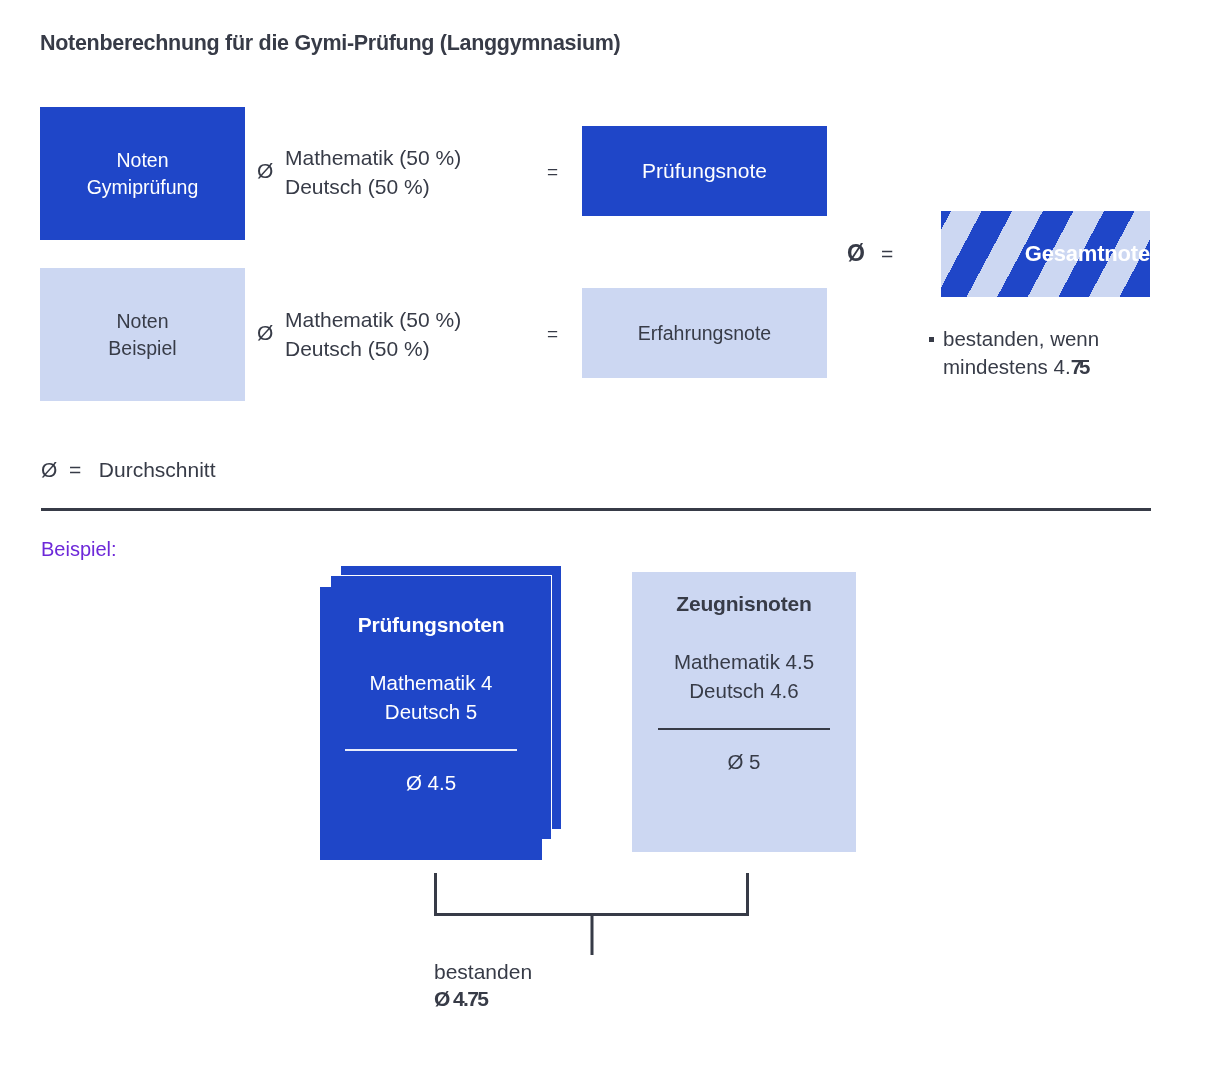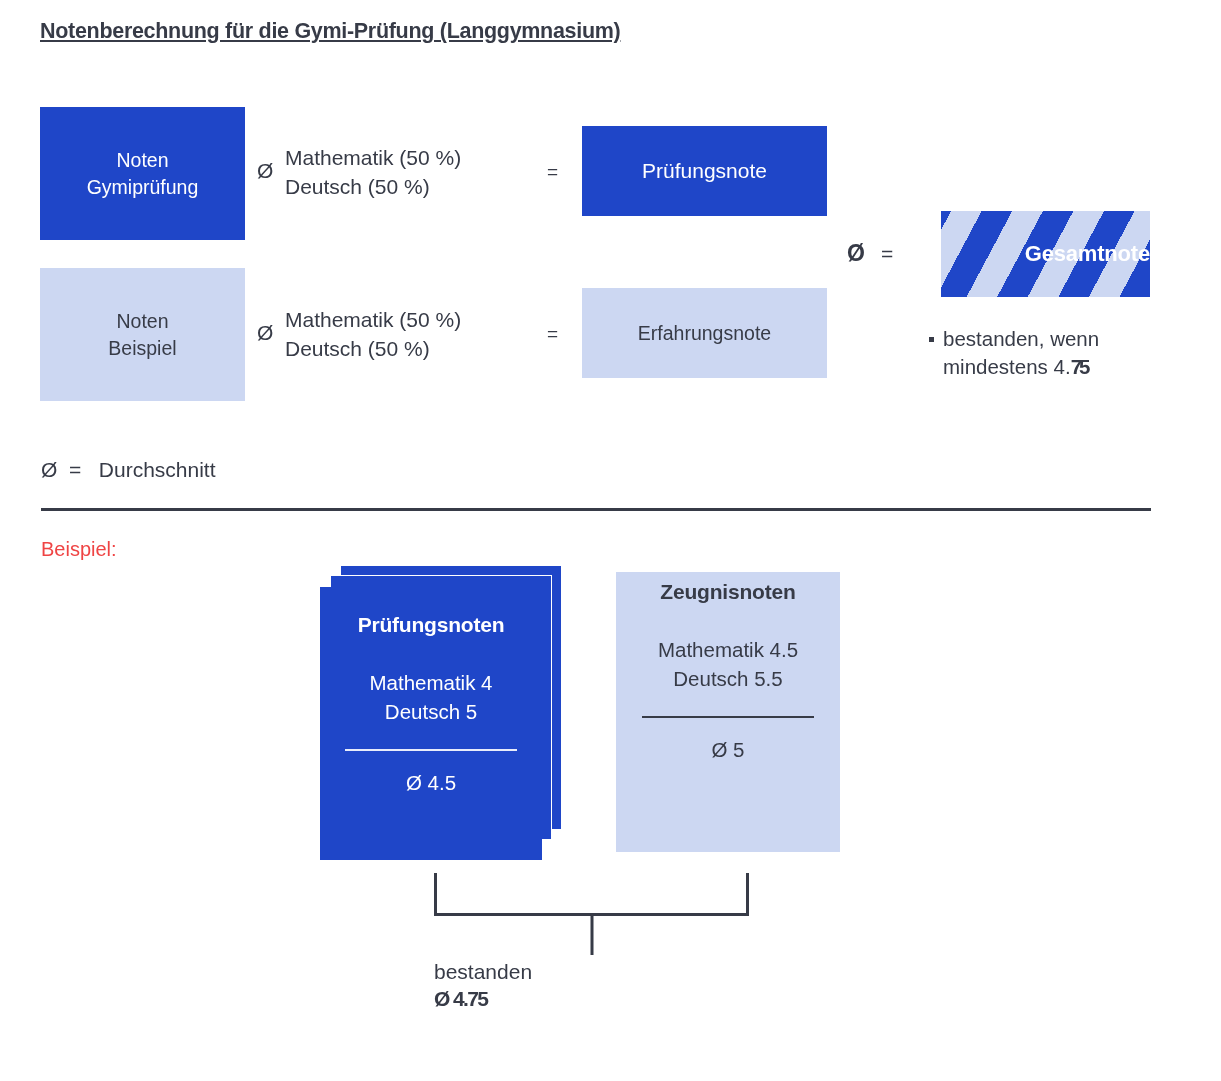--- a/index.html
+++ b/index.html
@@ -14,27 +14,26 @@
     overflow: hidden;
     font-family: "Liberation Sans", sans-serif;
     color: #373b47;
     -webkit-font-smoothing: antialiased;
   }
   .abs { position: absolute; }
 
   
   #page-title {
     left: 40px;
-    top: 19px;
+    top: 31px;
     font-size: 21.5px;
     font-weight: bold;
     letter-spacing: -0.3px;
     color: #373b47;
     white-space: nowrap;
-    text-decoration: underline;
   }
 
   
   .box {
     display: flex;
     align-items: center;
     justify-content: center;
     text-align: center;
     line-height: 1.35;
     box-sizing: border-box;
@@ -138,21 +137,21 @@
     color: #373b47;
     white-space: nowrap;
   }
   #divider {
     left: 41px; top: 508px; width: 1110px; height: 3px;
     background: #373b47;
   }
   #beispiel-label {
     left: 41px; top: 538px;
     font-size: 20px;
-    color: #ef4444;
+    color: #6d28d9;
   }
 
   
   #card-stack-pruefungsnoten {
     left: 320px; top: 565px; width: 252px; height: 295px;
   }
   .stack-shadow {
     position: absolute;
     background: #1f46c8;
     border: 1.5px solid #ffffff;
@@ -166,24 +165,24 @@
     position: absolute;
     left: 0px; top: 22px;
     width: 222px; height: 273px;
     box-sizing: border-box;
     padding-top: 26px;
     text-align: center;
   }
   .ex-card.blue  { background: #1f46c8; color: #ffffff; }
 
   #card-zeugnisnoten {
-    left: 616px; top: 572px; width: 224px; height: 280px;
+    left: 632px; top: 572px; width: 224px; height: 280px;
     background: #ccd7f2; color: #373b47;
     box-sizing: border-box;
-    padding-top: 8px;
+    padding-top: 20px;
     text-align: center;
   }
 
   .card-title {
     font-size: 21px;
     font-weight: bold;
     letter-spacing: -0.2px;
   }
   .card-rows {
     margin-top: 31px;
@@ -322,21 +321,21 @@
     </div>
     <div class="card-rule on-blue"></div>
     <div class="card-avg">Ø 4.5</div>
   </div>
 </div>
 
 <div class="abs" id="card-zeugnisnoten">
   <div class="card-title">Zeugnisnoten</div>
   <div class="card-rows">
     <span class="subj-row">Mathematik 4.5</span>
-    <span class="subj-row">Deutsch 5.5</span>
+    <span class="subj-row">Deutsch 4.6</span>
   </div>
   <div class="card-rule on-light"></div>
   <div class="card-avg">Ø 5</div>
 </div>
 
 <div class="abs" id="bracket">
   <div class="leg-left"></div>
   <div class="leg-right"></div>
   <div class="cross"></div>
   <div class="stem"></div>

